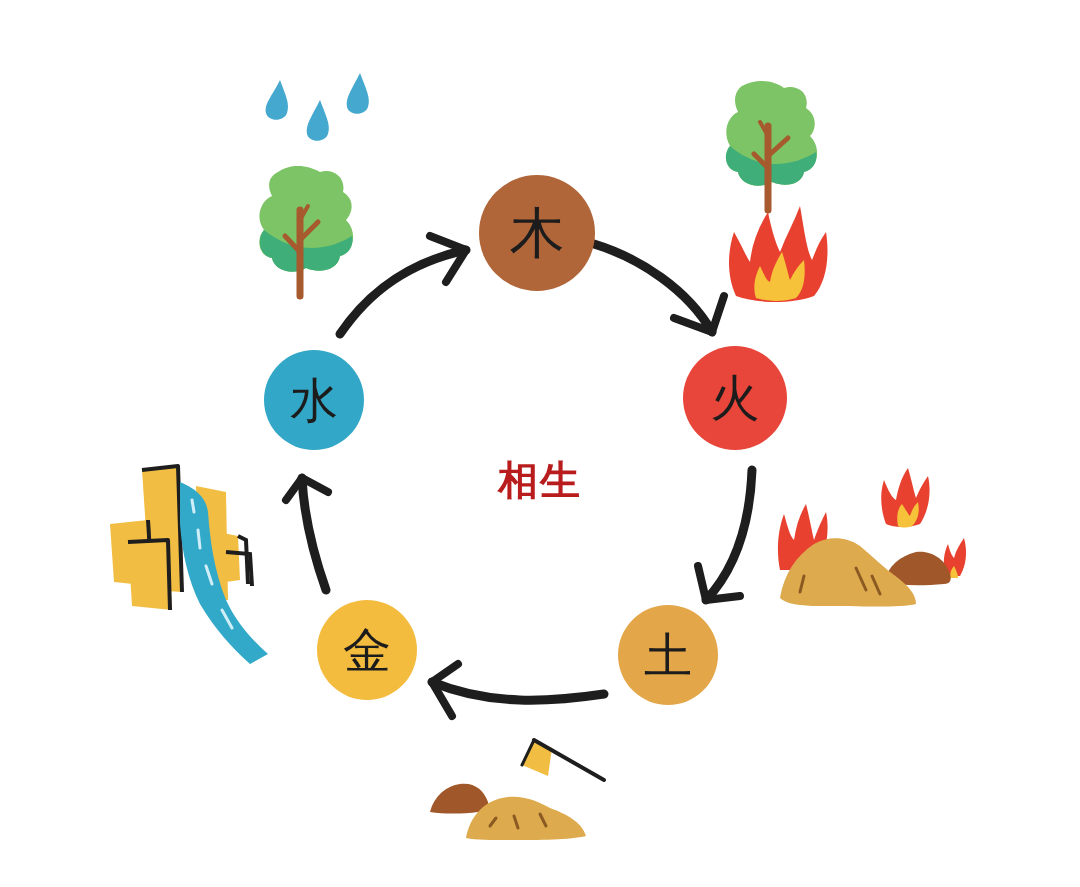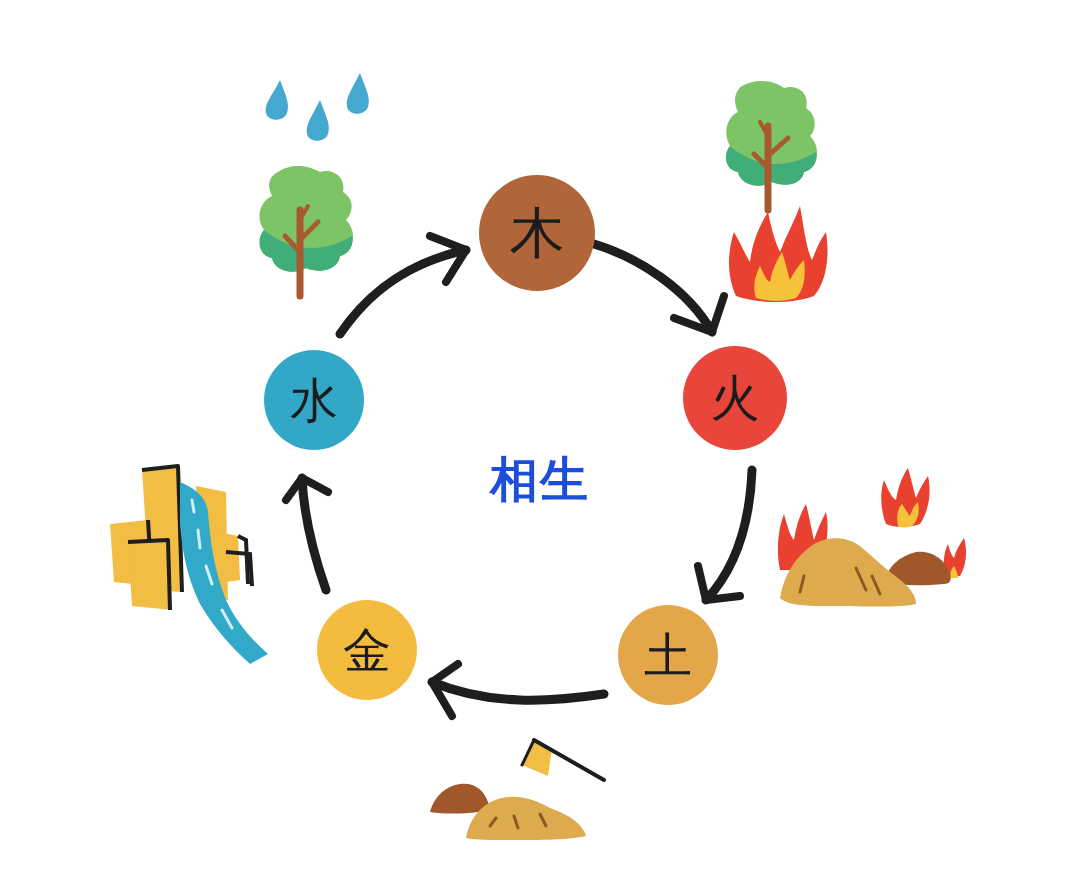--- a/index.html
+++ b/index.html
@@ -34,23 +34,23 @@
     .center-label {
       position: absolute;
       left: 470px;
       top: 448px;
       width: 140px;
       height: 64px;
       display: flex;
       align-items: center;
       justify-content: center;
       font-family: "DejaVu Serif", serif;
-      font-size: 48px;
+      font-size: 40px;
       font-weight: bold;
-      color: #1d4ed8;
+      color: #b91c1c;
       letter-spacing: 2px;
     }
     svg.layer {
       position: absolute;
       left: 0; top: 0;
     }
   </style>
 </head>
 <body>
 

